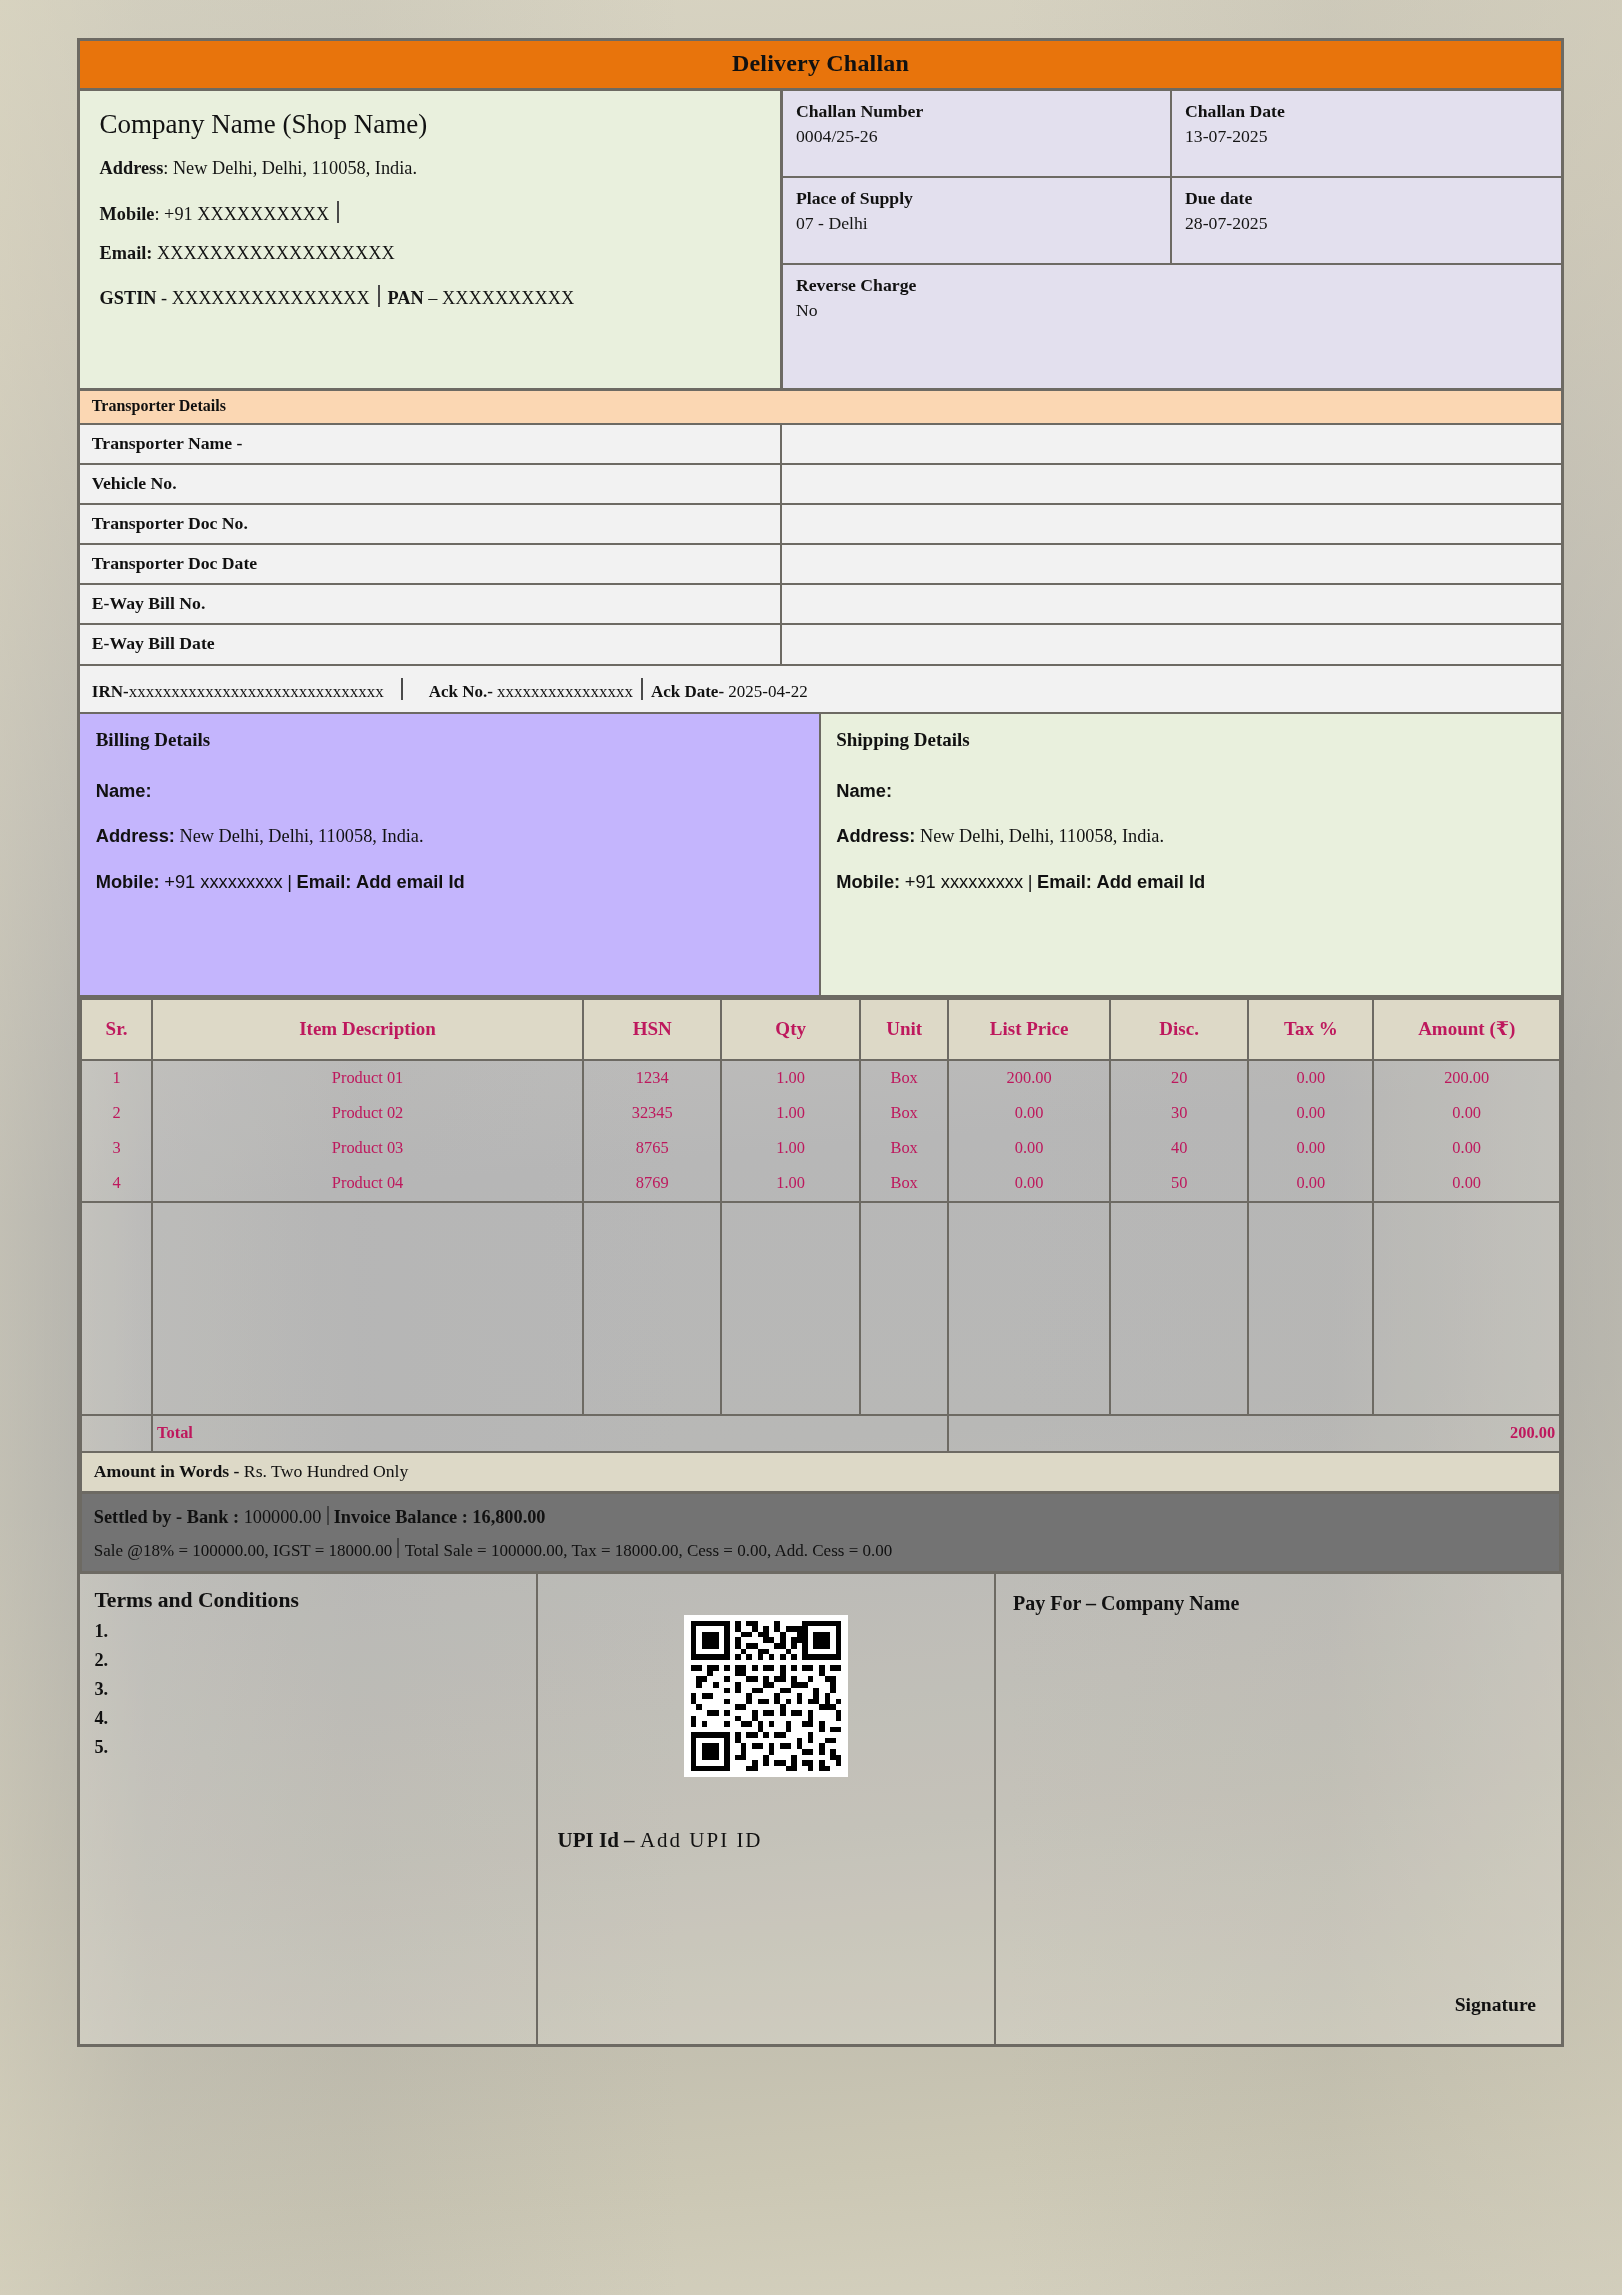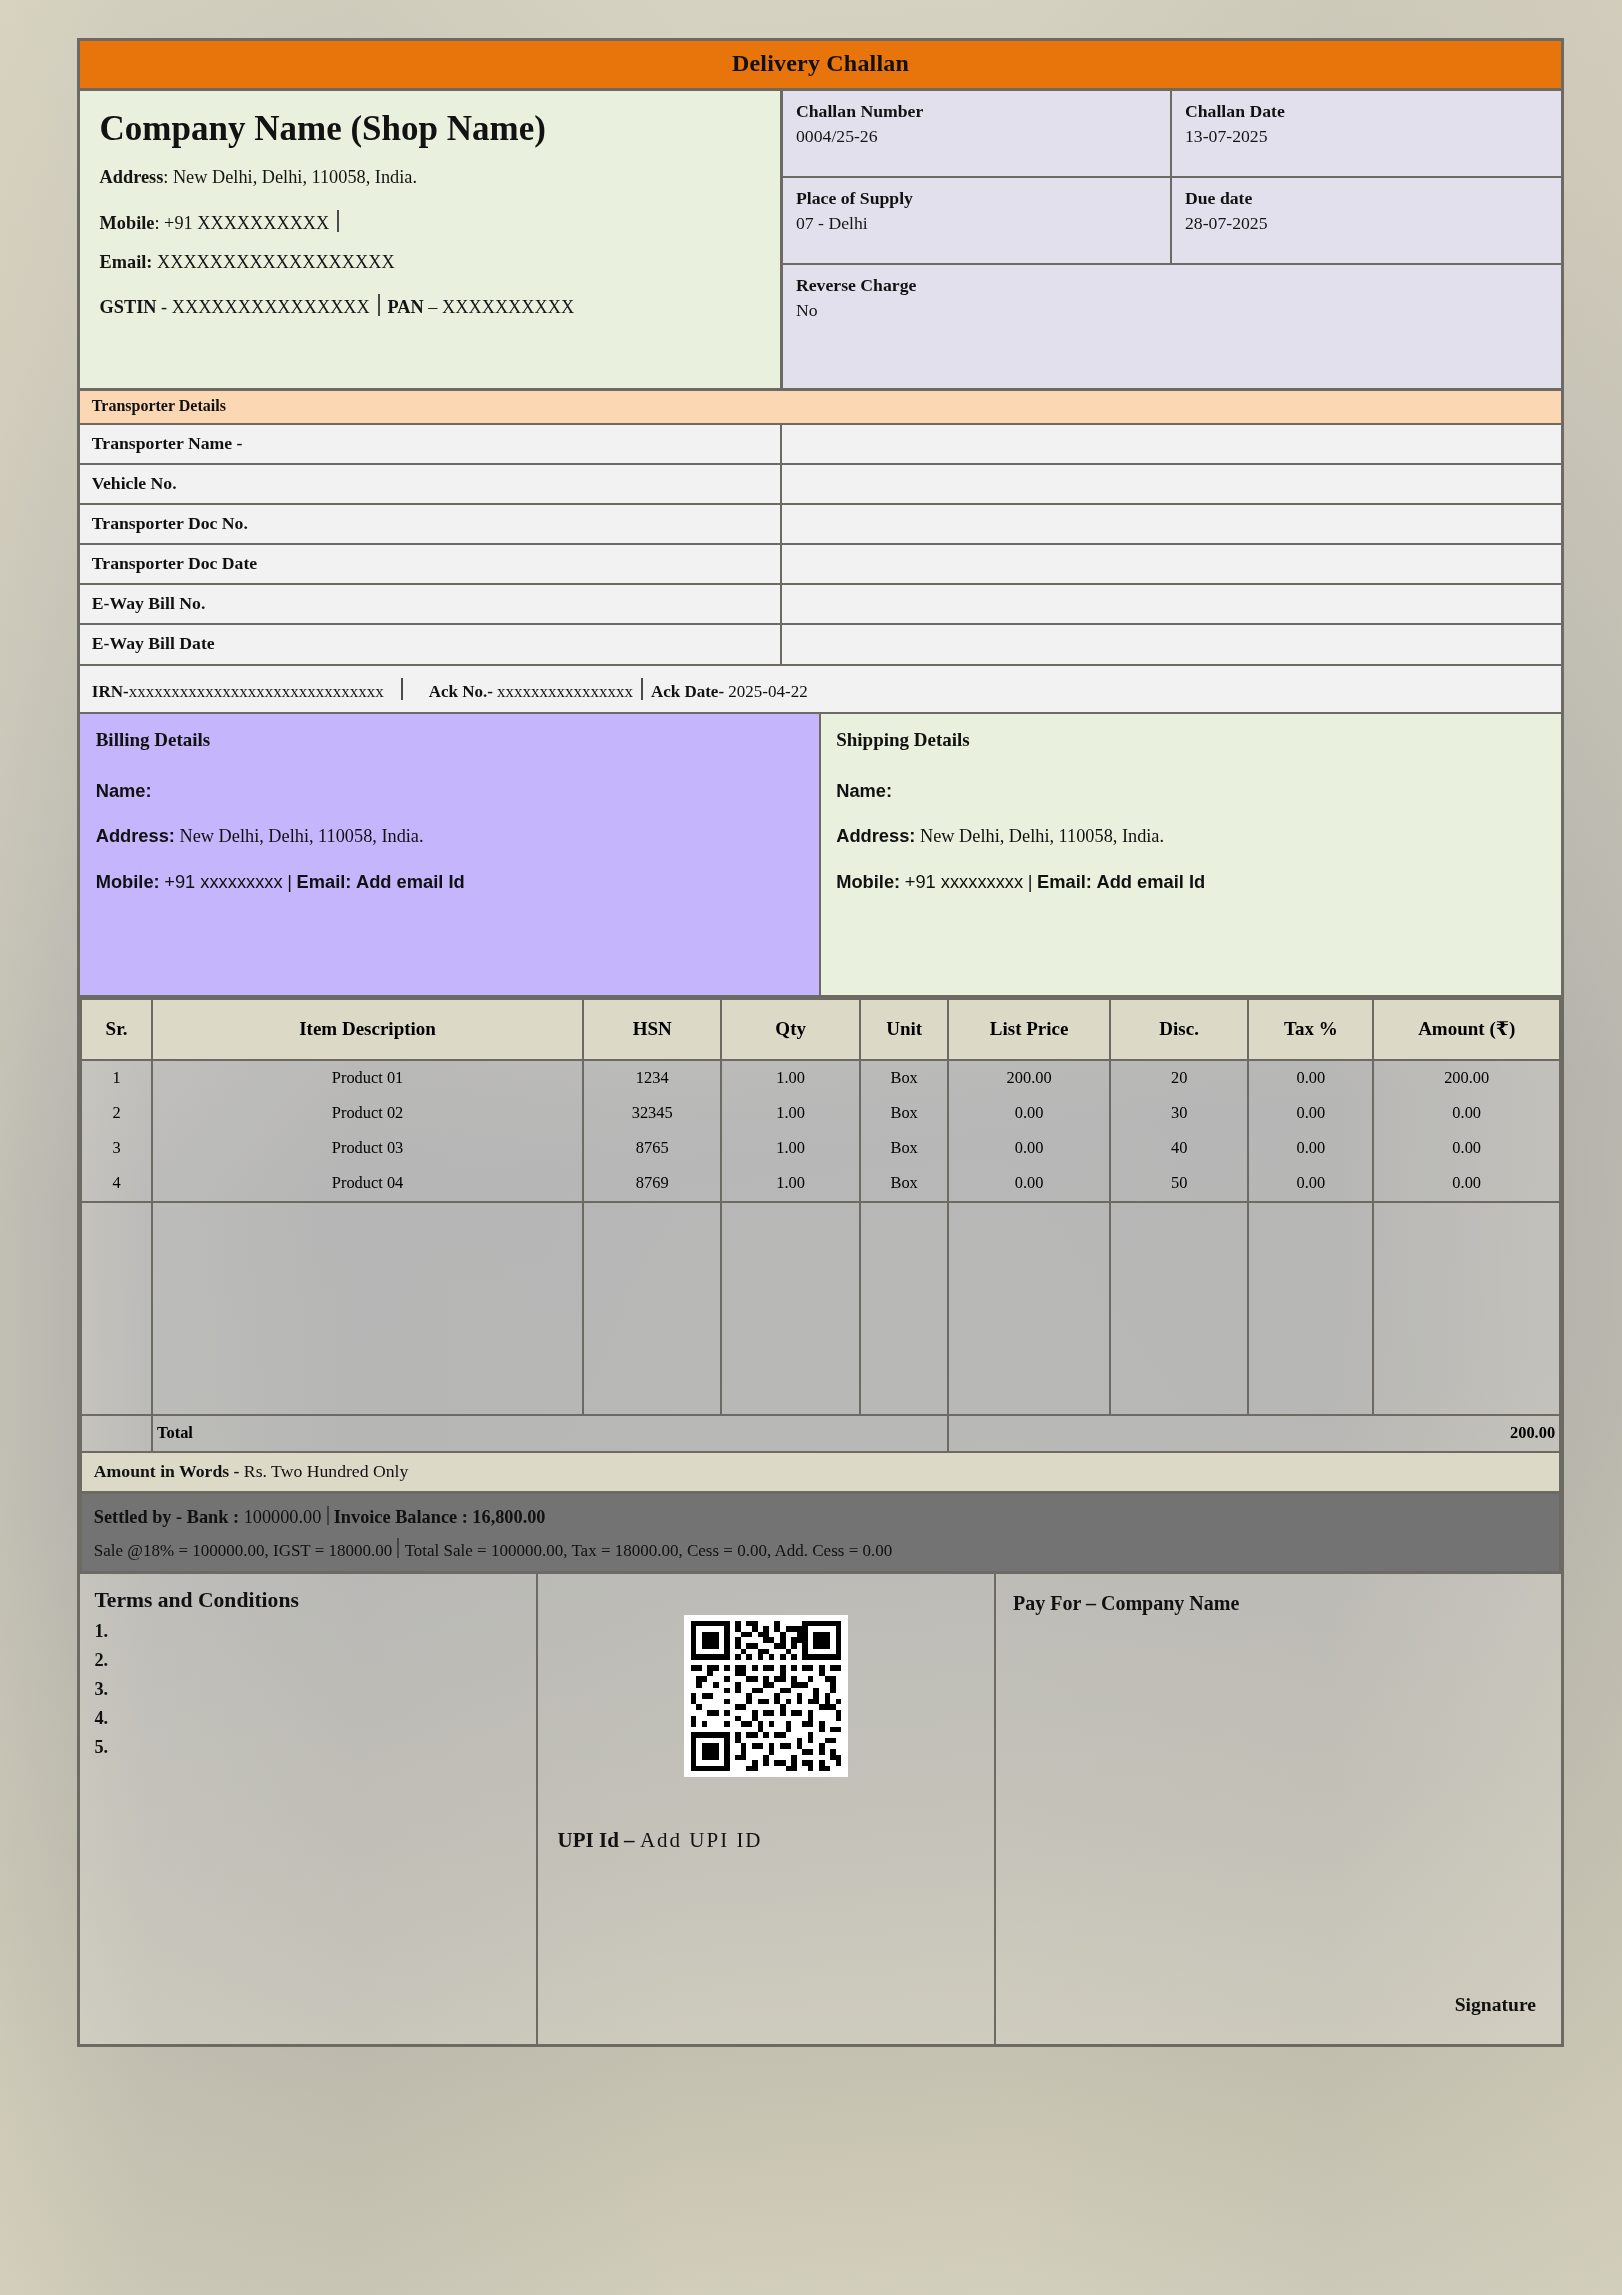--- a/index.html
+++ b/index.html
@@ -42,21 +42,21 @@
   
   .top-wrap { display: flex; border-bottom: 3.3px solid #6d6a63; }
   .company-box {
     width: 703px;
     box-sizing: border-box;
     background: #e9f0dd;
     padding: 18.3px 19.6px 15.7px 19.6px;
     border-right: 3.3px solid #6d6a63;
   }
   .company-name {
-    font-size: 35px; font-weight: bold; color: #121212;
+    font-size: 27px; font-weight: normal; color: #121212;
     margin: 0 0 5.2px 0;
   }
   .cline { font-size: 18.3px; color: #141414; margin-top: 18.3px; }
   .cline b { font-weight: bold; }
 
   .meta-box { flex: 1; background: #e3e0ee; display: flex; flex-direction: column; }
   .meta-row { display: flex; border-bottom: 2.6px solid #6d6a63; }
   .meta-row:last-child { border-bottom: 0; }
   .meta-cell {
     box-sizing: border-box;
@@ -107,21 +107,21 @@
   .bs-line { font-size: 18.3px; color: #111; margin-top: 23.6px; font-family: "Liberation Serif", serif; }
   .bs-name { margin-top: 29px; }
   .lbl-sans { font-family: "Liberation Sans", sans-serif; font-weight: bold; font-size: 18.3px; }
   .val-serif { font-family: "Liberation Serif", serif; font-weight: normal; }
 
   
   table.items { width: 100%; border-collapse: collapse; table-layout: fixed; }
   table.items th, table.items td {
     border: 2px solid #6d6a63;
     text-align: center;
-    color: #000000;
+    color: #be185d;
   }
   table.items th {
     background: #ddd9c7;
     font-weight: bold;
     font-size: 19px;
     padding: 17px 2.6px 18.3px 2.6px;
   }
   table.items td {
     font-size: 16.4px;
     padding: 7.2px 3.9px 7.9px 3.9px;

